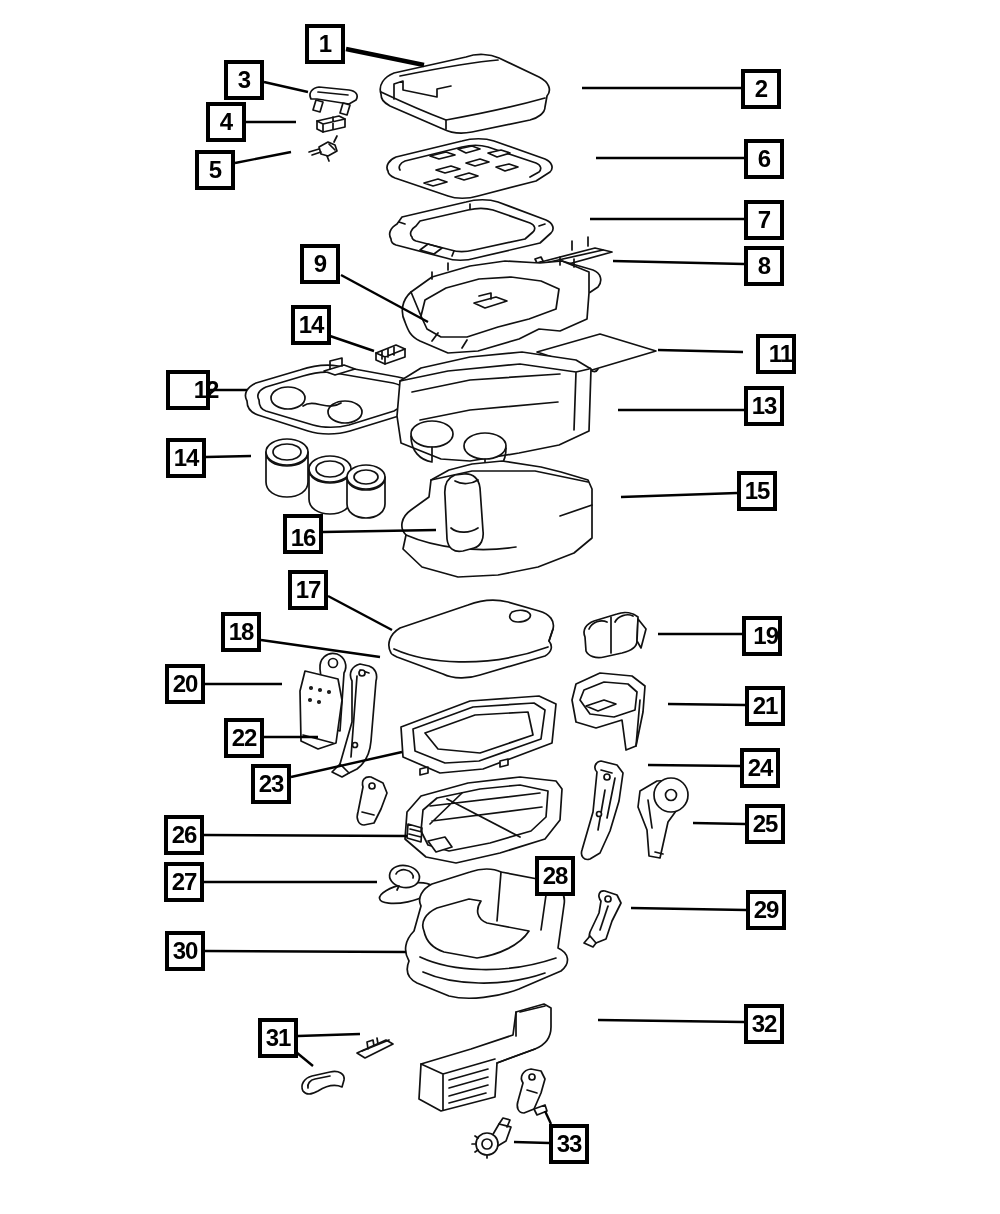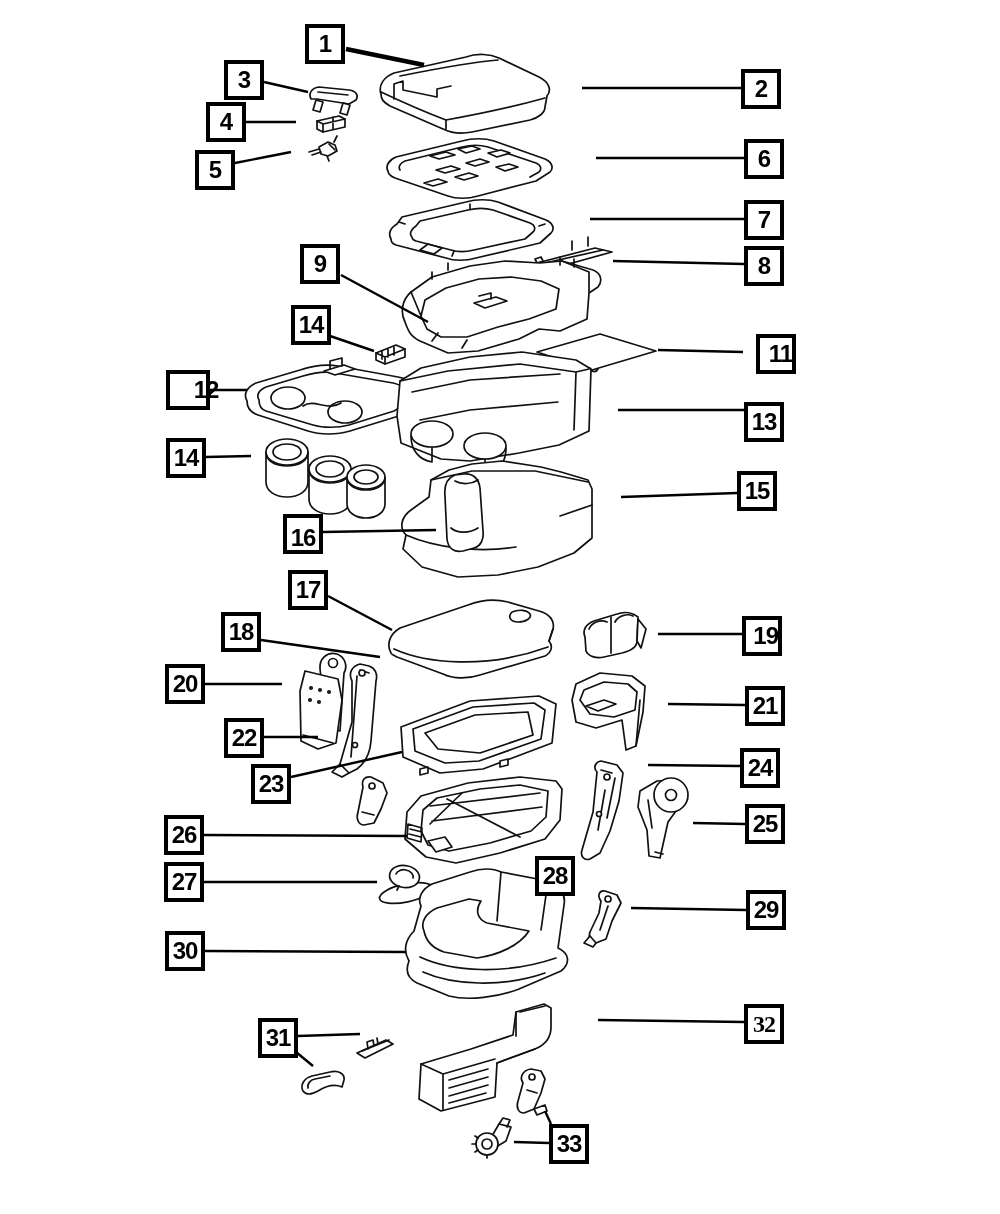--- a/index.html
+++ b/index.html
@@ -309,21 +309,21 @@
       </div>
       <div class="callout" style="left: 291px; top: 305px;">
         <span>14</span>
       </div>
       <div class="callout" style="left: 756px; top: 334px; justify-content: flex-end;">
         <span>11</span>
       </div>
       <div class="callout" style="left: 166px; top: 370px; padding-left: 36px;">
         <span>12</span>
       </div>
-      <div class="callout" style="left: 744px; top: 402px;">
+      <div class="callout" style="left: 744px; top: 386px;">
         <span>13</span>
       </div>
       <div class="callout" style="left: 166px; top: 438px;">
         <span>14</span>
       </div>
       <div class="callout" style="left: 737px; top: 471px; align-items: center;">
         <span>15</span>
       </div>
       <div class="callout" style="left: 283px; top: 514px; align-items: flex-end;">
         <span>16</span>
@@ -366,20 +366,20 @@
       </div>
       <div class="callout" style="left: 746px; top: 890px;">
         <span>29</span>
       </div>
       <div class="callout" style="left: 165px; top: 931px;">
         <span>30</span>
       </div>
       <div class="callout" style="left: 258px; top: 1018px;">
         <span>31</span>
       </div>
-      <div class="callout" style="left: 744px; top: 1004px; font-family: Liberation Serif, serif;">
+      <div class="callout" style="left: 744px; top: 1004px;">
         <span>32</span>
       </div>
       <div class="callout" style="left: 549px; top: 1124px;">
         <span>33</span>
       </div>
     </div>
 </div>
 
 </body></html>

